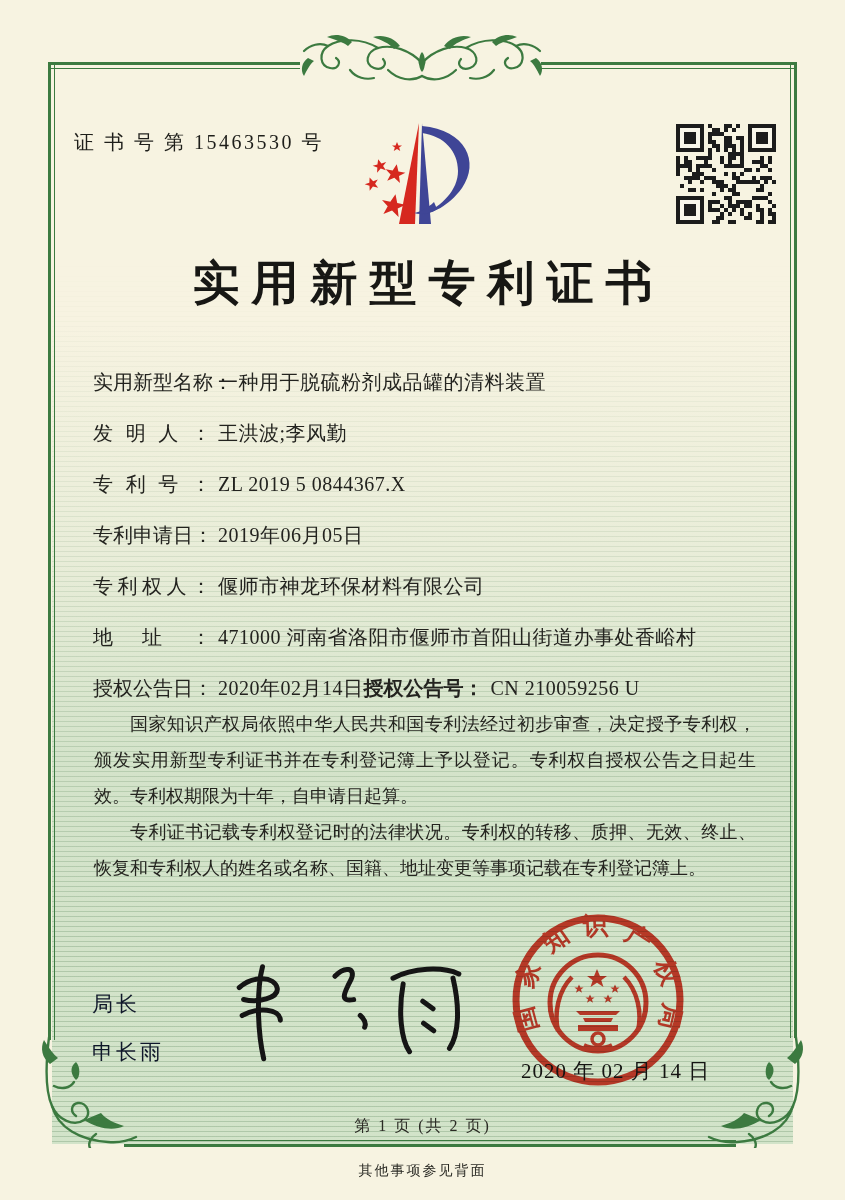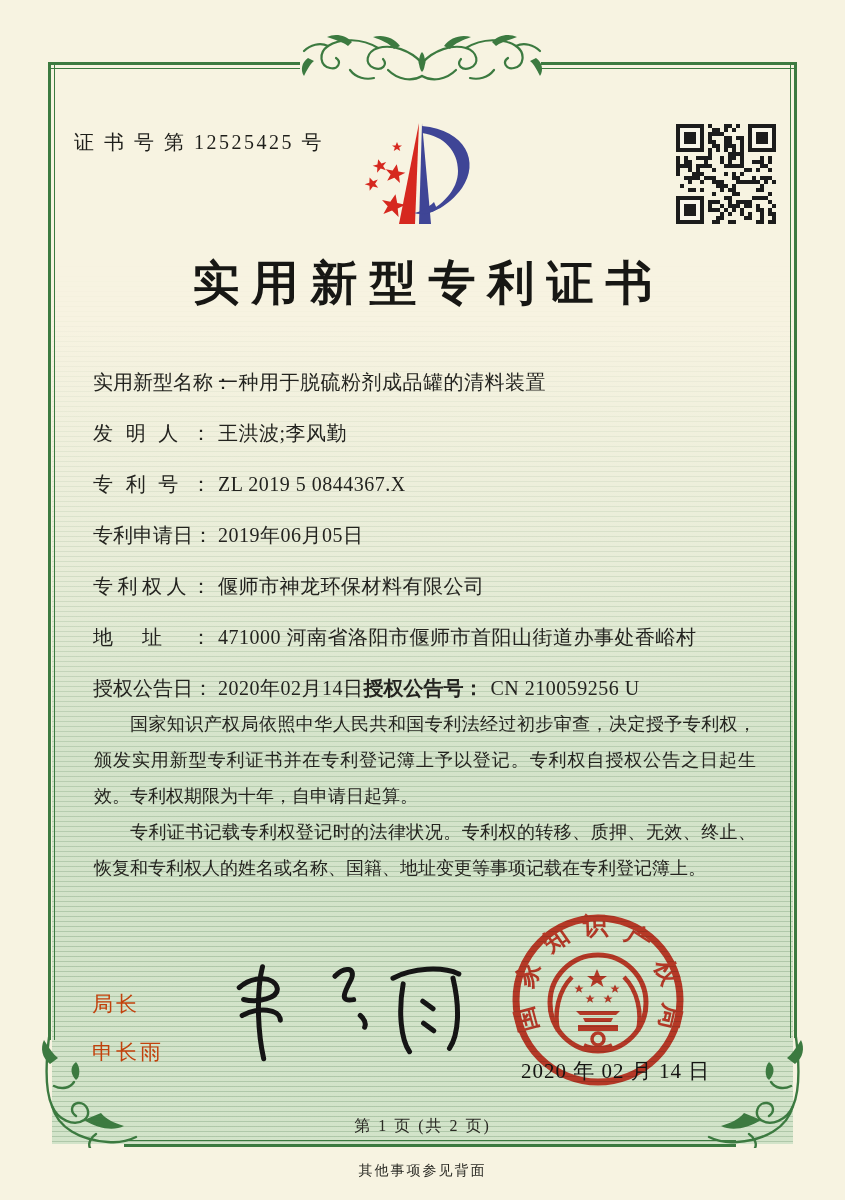--- a/index.html
+++ b/index.html
@@ -57,21 +57,21 @@
     position:absolute;left:0;right:0;top:248px;margin:4px;text-align:center;
     font-size:47px;font-weight:700;letter-spacing:12px;text-indent:12px;color:#171714;
   }
   .fields{position:absolute;left:93px;top:369px;width:670px;font-size:20px;}
   .frow{display:flex;align-items:baseline;height:24px;margin-bottom:27px;white-space:nowrap;}
   .flabel{display:inline-block;width:118px;text-align:justify;text-align-last:justify;flex:none;}
   .fvalue{margin-left:7px;letter-spacing:.5px;}
   .flabel2{flex:none;font-weight:bold;}
   .paras{position:absolute;left:94px;top:706px;width:662px;font-size:18px;line-height:36px;text-align:justify;color:#24241f;}
   .paras p{margin:0;text-indent:2em;}
-  .director{position:absolute;left:92px;top:990px;font-size:21px;letter-spacing:3px;color:#c2410c;}
+  .director{position:absolute;left:92px;top:990px;font-size:21px;letter-spacing:3px;color:#0f172a;}
   .director div{margin-bottom:20px;}
   .signature{position:absolute;left:218px;top:950px;width:250px;height:118px;transform:rotate(-2deg);}
   .seal{position:absolute;left:498px;top:900px;width:200px;height:200px;mix-blend-mode:multiply;opacity:.95;}
   .seal-date{position:absolute;left:521px;top:1057px;font-size:21px;letter-spacing:1px;color:#141412;z-index:5;}
   .page-ind{position:absolute;left:0;right:0;top:1116px;text-align:center;font-size:16px;letter-spacing:2px;color:#2a2a24;}
   .back-note{position:absolute;left:0;right:0;top:1162px;text-align:center;font-size:14px;letter-spacing:2px;color:#2a2a24;}
 </style>
 </head>
 <body>
 
@@ -120,21 +120,21 @@
       <path d="M10,0 C6,28 4,58 12,76 C18,90 34,97 44,90 C52,84 47,72 38,73 C31,74 30,82 36,86"></path>
       <path d="M12,76 C18,98 40,110 68,112 C78,113 88,111 96,107"></path>
       <path d="M14,56 C22,60 30,58 34,52"></path>
       <path d="M44,90 C58,99 74,101 84,96 C74,93 66,89 61,83 Z" fill="var(--border-green)" stroke="none"></path>
       <path d="M10,34 C2,28 0,18 4,10 C9,18 13,24 18,28 Z" fill="var(--border-green)" stroke="none"></path>
       <path d="M36,50 C30,44 30,36 36,32 C40,36 40,44 38,48 Z" fill="var(--border-green)" stroke="none"></path>
       <path d="M56,104 C50,108 48,114 50,118"></path>
     </g>
   </svg>
 
-  <div class="cert-no">证 书 号 第 12525425 号</div>
+  <div class="cert-no">证 书 号 第 15463530 号</div>
 
   <svg class="logo" viewBox="0 0 185 136">
     <g fill="var(--logo-red)">
       <path transform="translate(59,33) scale(5)" d="M0,-1 L0.294,-0.309 1,-0.309 0.427,0.118 0.647,0.809 0,0.382 -0.647,0.809 -0.427,0.118 -1,-0.309 -0.294,-0.309 Z"></path>
       <path transform="translate(42,52) scale(7) rotate(-15)" d="M0,-1 L0.294,-0.309 1,-0.309 0.427,0.118 0.647,0.809 0,0.382 -0.647,0.809 -0.427,0.118 -1,-0.309 -0.294,-0.309 Z"></path>
       <path transform="translate(57,60) scale(10) rotate(10)" d="M0,-1 L0.294,-0.309 1,-0.309 0.427,0.118 0.647,0.809 0,0.382 -0.647,0.809 -0.427,0.118 -1,-0.309 -0.294,-0.309 Z"></path>
       <path transform="translate(34,70) scale(7) rotate(-20)" d="M0,-1 L0.294,-0.309 1,-0.309 0.427,0.118 0.647,0.809 0,0.382 -0.647,0.809 -0.427,0.118 -1,-0.309 -0.294,-0.309 Z"></path>
       <path transform="translate(55,92) scale(12) rotate(12)" d="M0,-1 L0.294,-0.309 1,-0.309 0.427,0.118 0.647,0.809 0,0.382 -0.647,0.809 -0.427,0.118 -1,-0.309 -0.294,-0.309 Z"></path>
       <polygon points="81,9 61,110 77,110"></polygon>
     </g>

